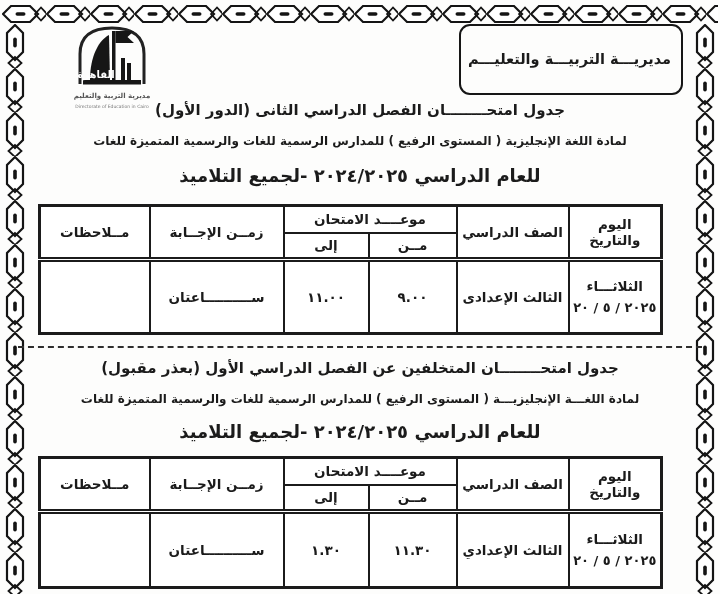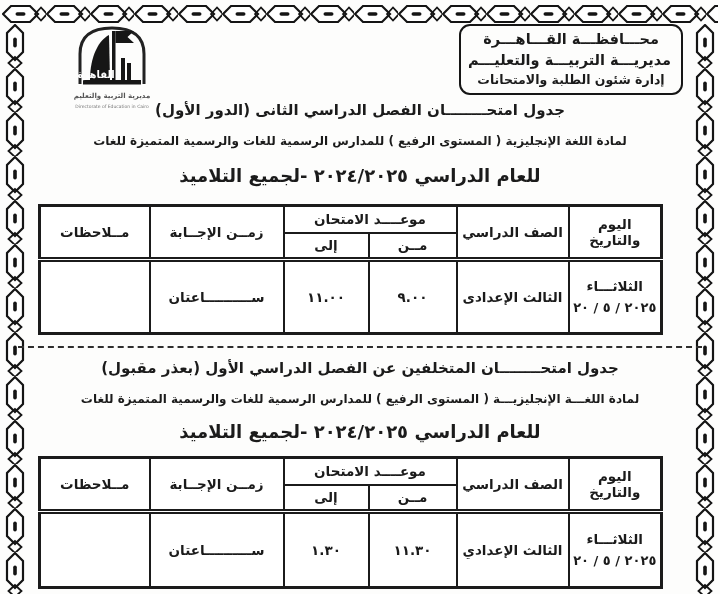--- a/index.html
+++ b/index.html
@@ -98,23 +98,21 @@
     <rect x="55" y="40" width="4" height="22" fill="#161616"></rect>
     <rect x="61" y="45" width="4" height="17" fill="#161616"></rect>
     <rect x="17" y="62" width="58" height="4.5" fill="#161616"></rect>
     <text x="30" y="60" text-anchor="middle" font-size="10" font-weight="bold" fill="#ffffff" font-family="DejaVu Sans, sans-serif">القاهرة</text>
     <text x="46" y="80" text-anchor="middle" font-size="7" font-weight="bold" fill="#555" font-family="DejaVu Sans, sans-serif">مديرية التربية والتعليم</text>
     <text x="46" y="90" text-anchor="middle" font-size="4.5" fill="#777" font-family="DejaVu Sans, sans-serif">Directorate of Education in Cairo</text>
   </svg>
 </div>
 
 <div class="abs org-box">
-  <div class="org-line">محـــافظـــة القـــاهـــرة</div>
   <div class="org-line">مديريـــة التربيـــة والتعليـــم</div>
-  <div class="org-line small">إدارة شئون الطلبة والامتحانات</div>
 </div>
 
 <div class="abs title t-main" style="top:101px;">جدول امتحــــــــان الفصل الدراسي الثانى (الدور الأول)</div>
 <div class="abs title t-sub" style="top:134px;">لمادة اللغة الإنجليزية ( المستوى الرفيع ) للمدارس الرسمية للغات والرسمية المتميزة للغات</div>
 <div class="abs title t-year" style="top:165px;">للعام الدراسي ٢٠٢٤/٢٠٢٥ -لجميع التلاميذ</div>
 
 <div class="abs sched-wrap" style="top:204px;">
   <table class="sched">
     <colgroup>
       <col style="width:93px">

